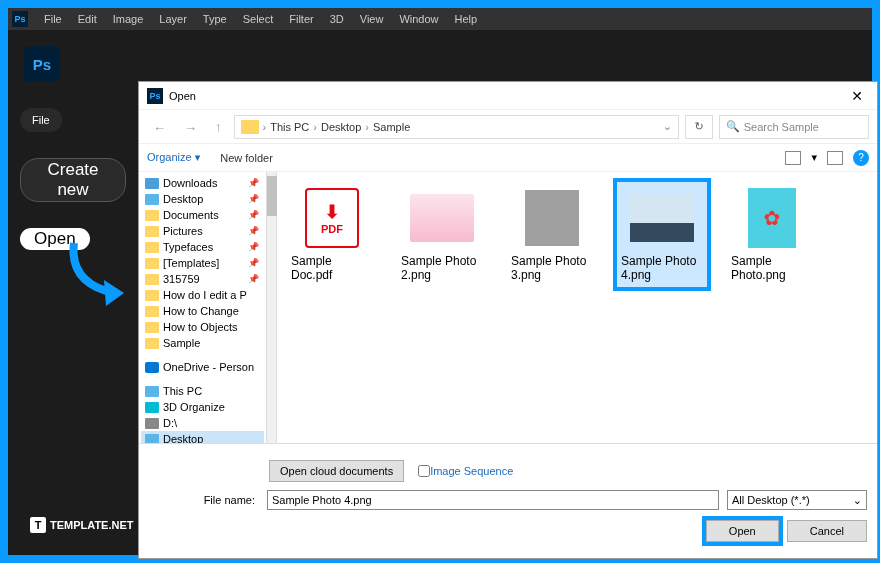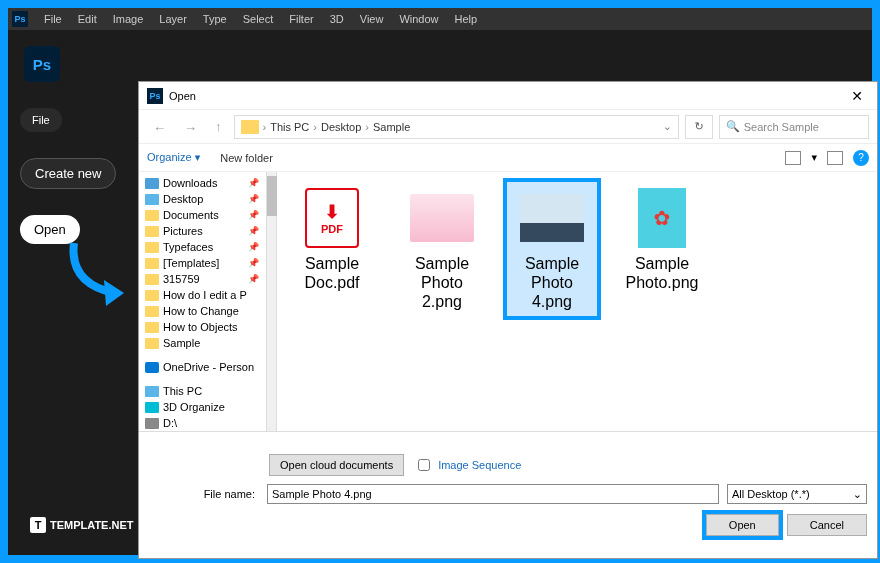--- a/index.html
+++ b/index.html
@@ -5,21 +5,21 @@
 *{margin:0;padding:0;box-sizing:border-box;font-family:Segoe UI,Arial,sans-serif;font-size:11px}
 body{width:880px;height:563px;background:#0a9bff;overflow:hidden}
 .frame{position:absolute;left:8px;top:8px;width:864px;height:547px;background:#1c1c1c}
 .menubar{height:22px;background:#323232;color:#ccc;display:flex;align-items:center;padding-left:4px}
 .menubar .psicon{width:16px;height:16px;background:#001e36;color:#31a8ff;display:flex;align-items:center;justify-content:center;font-size:9px;font-weight:bold;margin-right:8px}
 .menubar span{padding:0 8px;cursor:default}
 .appbody{display:flex;height:calc(100% - 22px)}
 .sidebar{width:130px;padding:16px 12px;display:flex;flex-direction:column;gap:26px}
 .sidebar .logo{width:36px;height:36px;background:#001e36;border-radius:6px;display:flex;align-items:center;justify-content:center;color:#31a8ff;font-weight:bold;font-size:15px;margin-left:4px}
 .home-tab{color:#fff;padding:6px 12px;border-radius:14px;background:#2a2a2a;width:fit-content}
-.btn-pill{padding:7px 14px;border-radius:18px;font-size:13px;border:none;width:fit-content}
+.btn-pill{padding:1px 14px;border-radius:18px;font-size:17px;border:none;width:fit-content}
 .btn-dark{background:#2a2a2a;color:#fff;border:1px solid #555}
 .btn-light{background:#fff;color:#000}
 .arrow{position:absolute;left:56px;top:230px;width:70px;height:70px}
 .dialog{position:absolute;left:130px;top:73px;width:740px;height:478px;background:#fff;border:1px solid #999;display:flex;flex-direction:column}
 .dlg-title{height:28px;display:flex;align-items:center;padding:0 8px;border-bottom:1px solid #eee}
 .dlg-title .psicon{width:16px;height:16px;background:#001e36;color:#31a8ff;display:flex;align-items:center;justify-content:center;font-size:9px;font-weight:bold;margin-right:6px}
 .dlg-title .close{margin-left:auto;font-size:14px;padding:0 6px}
 .navrow{height:34px;display:flex;align-items:center;padding:0 8px;gap:6px;border-bottom:1px solid #eee}
 .navarrow{color:#999;padding:0 6px;font-size:13px}
 .folder-icon{width:18px;height:14px;background:#ffd666;border-radius:1px;display:inline-block}
@@ -50,25 +50,25 @@
 .files{flex:1;padding:10px;display:flex;gap:20px;align-items:flex-start}
 .file{width:90px;display:flex;flex-direction:column;align-items:center;gap:4px;padding:4px}
 .file.selected{background:#cce8ff;outline:4px solid #0a9bff}
 .thumb{width:64px;height:64px;display:flex;align-items:center;justify-content:center}
 .pdf-thumb{border:2px solid #e30613;border-radius:4px;width:54px;height:60px;display:flex;flex-direction:column;align-items:center;justify-content:center;color:#e30613;font-weight:bold}
 .pdf-thumb .ad{font-size:18px}
 .img-thumb{width:64px;height:48px;background:linear-gradient(#fce4ec,#f8bbd0);border-radius:2px}
 .blank-thumb{width:54px;height:56px;background:#a0a0a0}
 .mountain{width:64px;height:48px;background:linear-gradient(#d4e6f1 60%,#34495e 60%)}
 .flower{width:48px;height:60px;background:#4dd0e1;display:flex;align-items:center;justify-content:center;color:#e53935;font-size:20px}
-.fname{text-align:center;font-size:16px;line-height:1.2}
-.footer{border-top:1px solid #ddd;padding:22px 10px;display:flex;flex-direction:column;gap:8px}
+.fname{text-align:left;font-size:12px;line-height:1.2}
+.footer{border-top:1px solid #ddd;padding:16px 10px;display:flex;flex-direction:column;gap:8px}
 .footer-row1{display:flex;align-items:center;gap:14px;padding-left:120px}
 .cloud-btn{border:1px solid #adadad;background:#e1e1e1;padding:4px 10px}
-.chk{display:flex;align-items:center;gap:8px;color:#1a6bb8}
+.chk{display:flex;align-items:center;gap:0;color:#1a6bb8}
 .chk input{width:12px;height:12px}
 .footer-row2{display:flex;align-items:center;gap:8px}
 .fn-label{width:110px;text-align:right;padding-right:4px}
 .fn-input{flex:1;border:1px solid #888;height:20px;padding:0 4px;background:#fff}
 .format-sel{width:140px;border:1px solid #888;height:20px;padding:0 4px;display:flex;align-items:center;justify-content:space-between;background:#fff}
 .footer-row3{display:flex;justify-content:flex-end;gap:8px;padding-top:2px}
 .dlg-btn{border:1px solid #adadad;background:#e1e1e1;padding:4px 22px}
 .dlg-btn.primary{outline:4px solid #0a9bff}
 .watermark{position:absolute;left:22px;bottom:22px;color:#fff;font-size:13px;display:flex;align-items:center;gap:4px;font-weight:bold}
 .watermark .t{background:#fff;color:#000;width:16px;height:16px;display:flex;align-items:center;justify-content:center;border-radius:2px}
@@ -227,20 +227,26 @@
               </div>
             </div>
             <div class="fname">Sample Doc.pdf</div>
           </div>
           <div class="file">
             <div class="thumb">
               <div class="img-thumb"></div>
             </div>
             <div class="fname">Sample Photo 2.png</div>
           </div>
+          <div class="file">
+            <div class="thumb">
+              <div class="blank-thumb"></div>
+            </div>
+            <div class="fname">Sample Photo 3.png</div>
+          </div>
           <div class="file selected">
             <div class="thumb">
               <div class="mountain"></div>
             </div>
             <div class="fname">Sample Photo 4.png</div>
           </div>
           <div class="file">
             <div class="thumb">
               <div class="flower">✿</div>
             </div>

